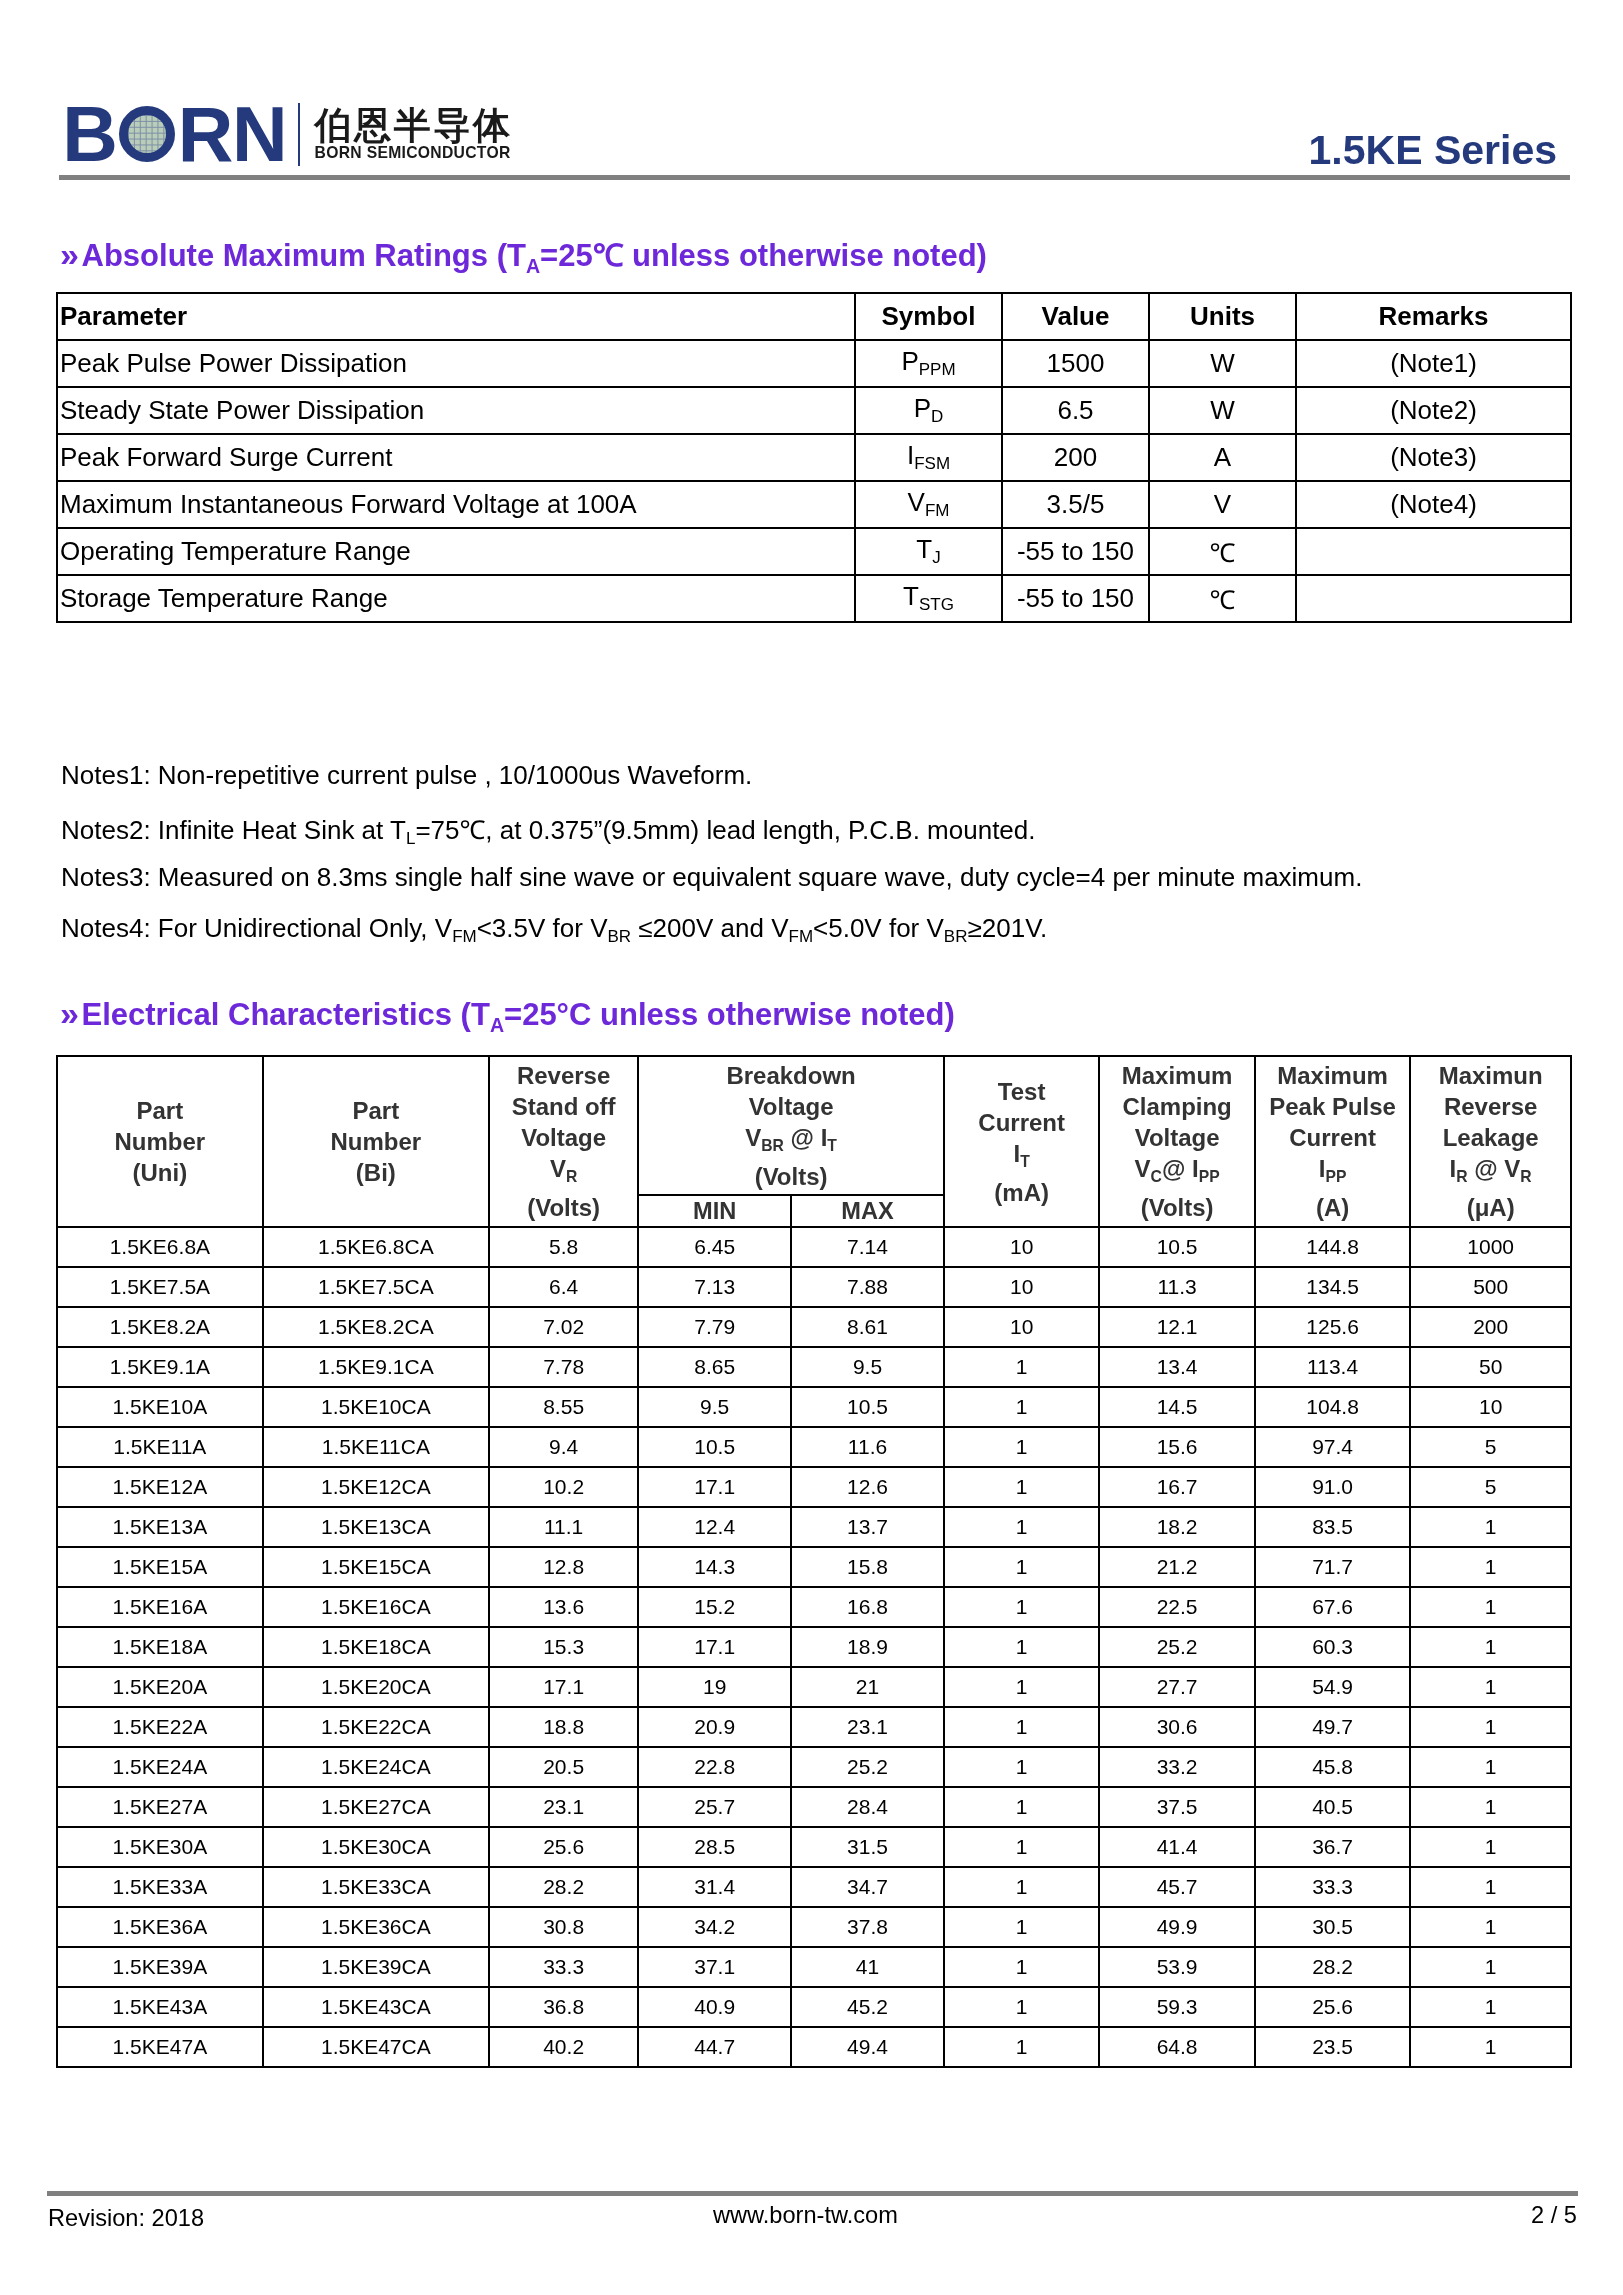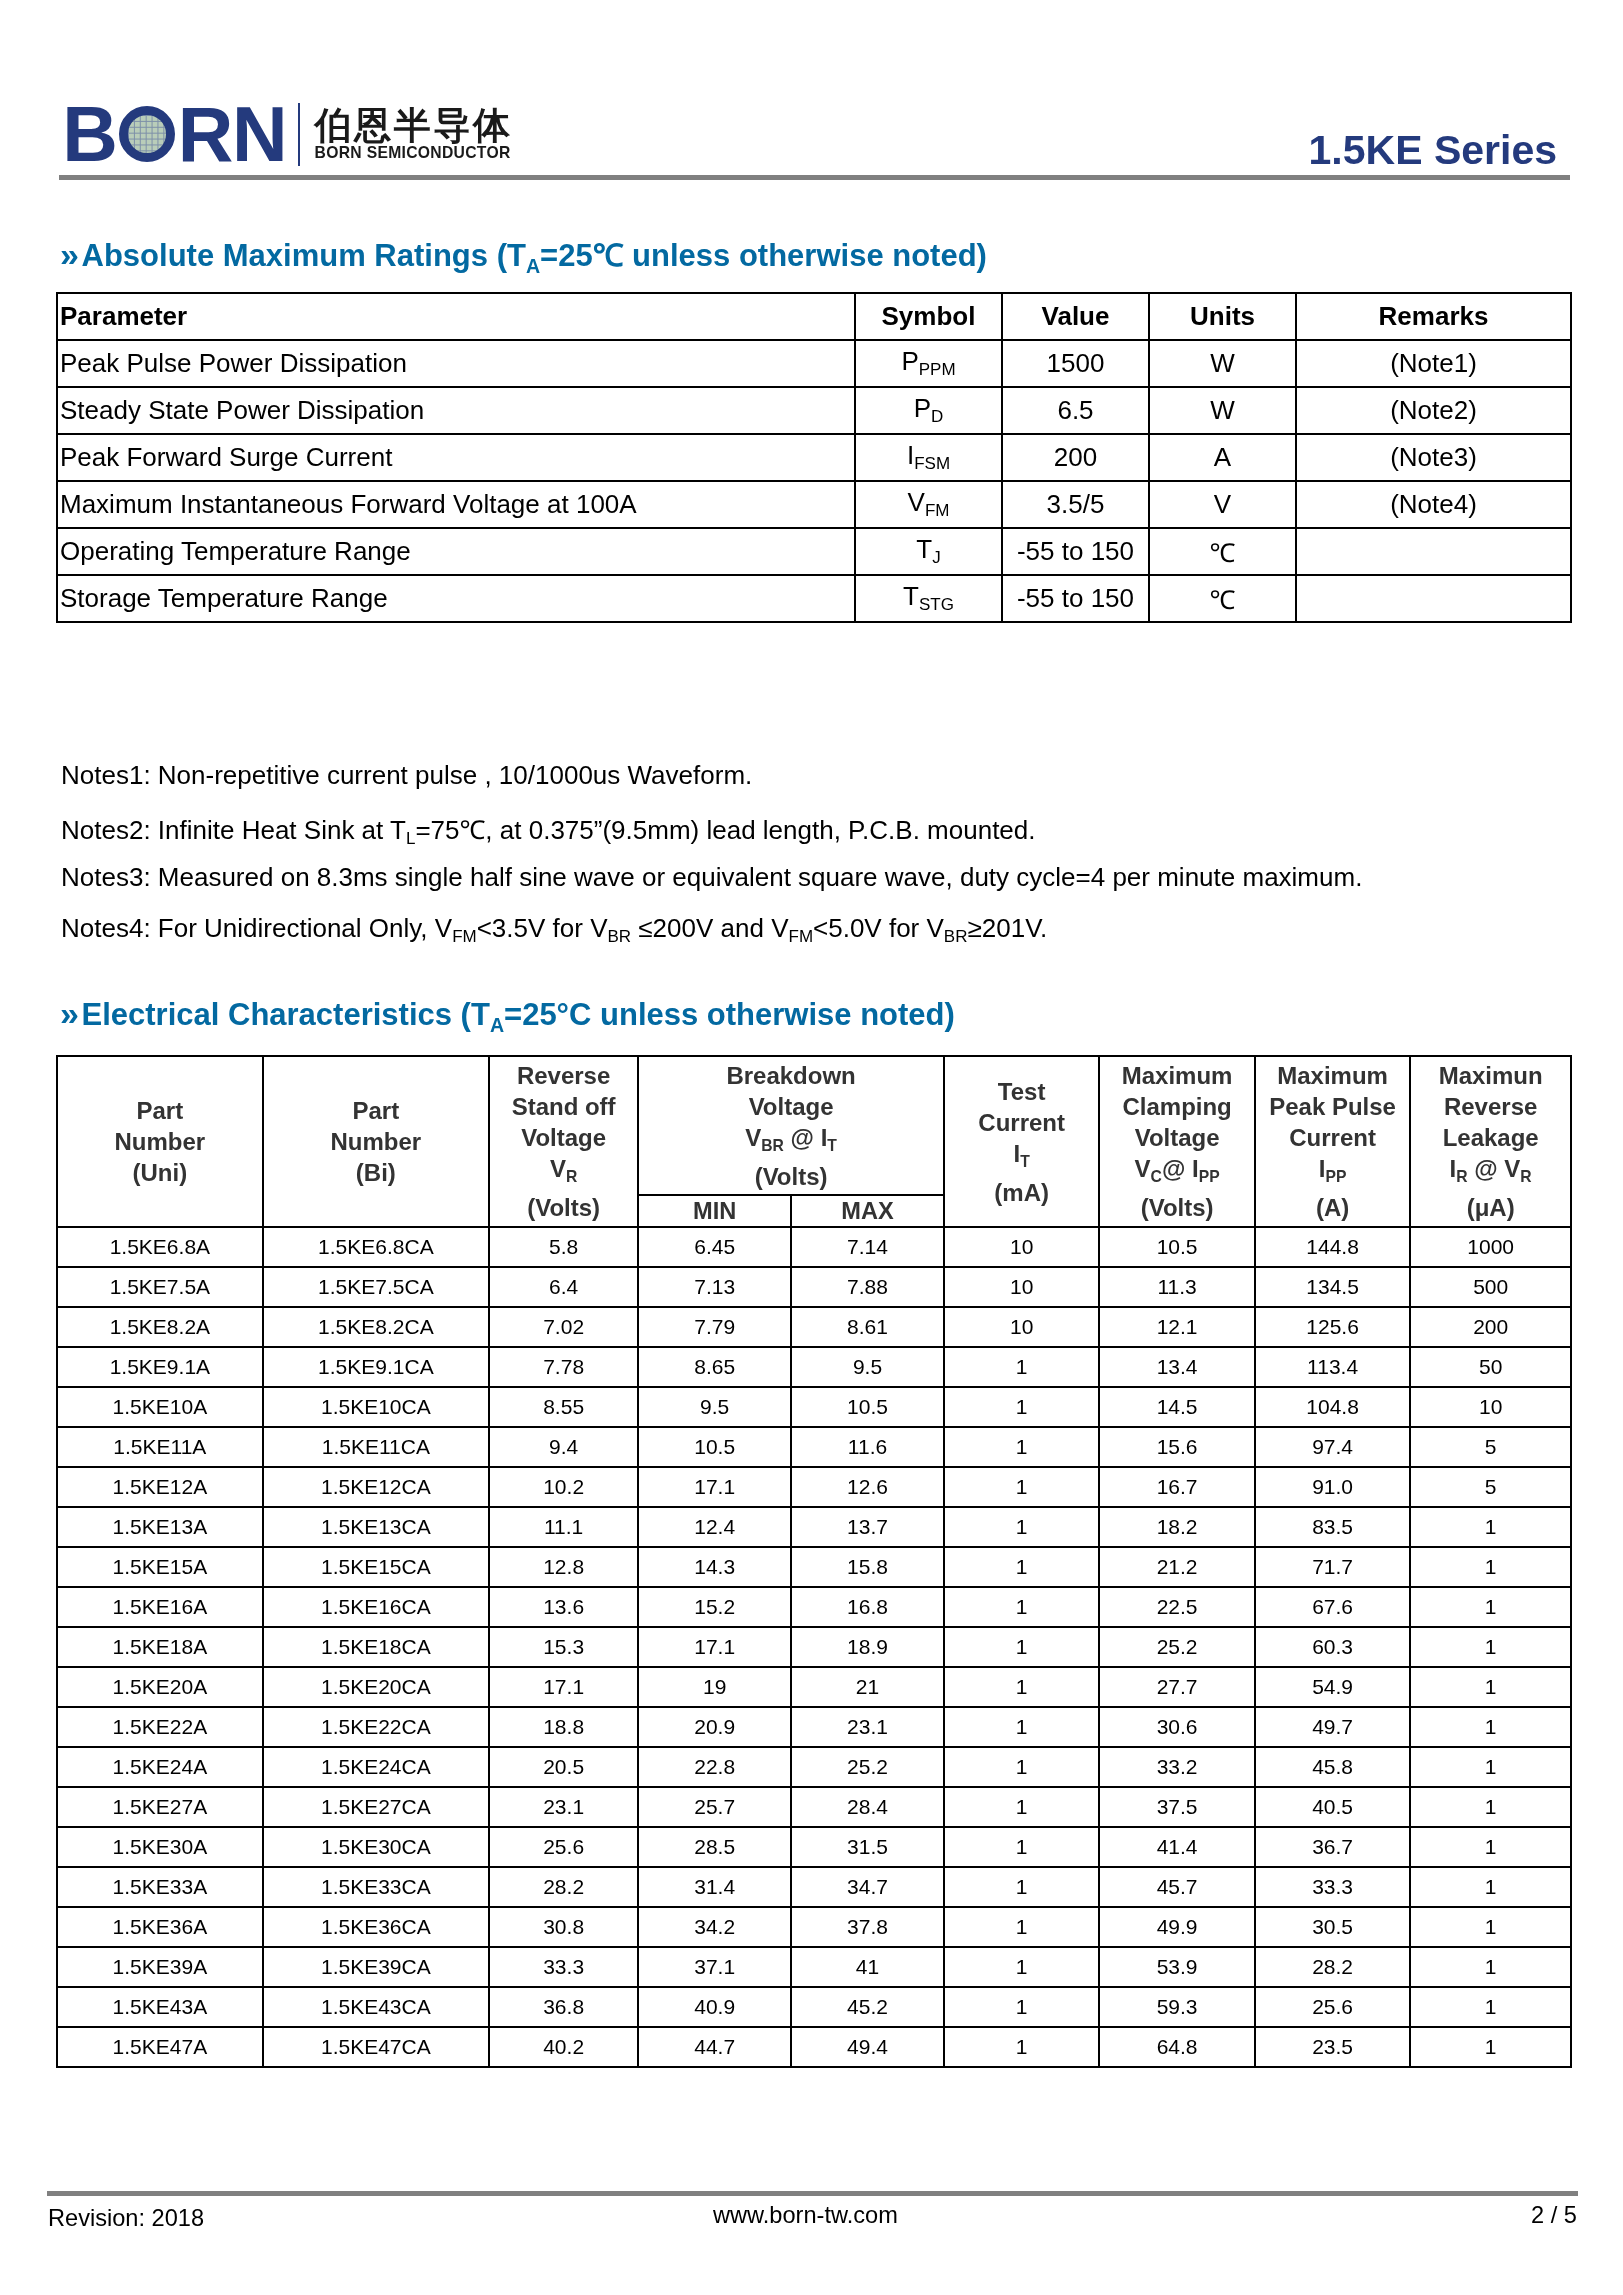--- a/index.html
+++ b/index.html
@@ -15,21 +15,21 @@
     background-image: linear-gradient(#7c8fa8 0.7px, transparent 0.7px), linear-gradient(90deg, #7c8fa8 0.7px, transparent 0.7px);
     background-size: 5.9px 5.9px; }
   .logo-sep { width: 2px; height: 63px; background: #243a7d; margin: 0 14.4px 0 11.8px; }
   .logo-text { display: flex; flex-direction: column; justify-content: center; }
   .logo-cn { font-family: "DejaVu Sans", sans-serif; font-weight: bold; font-size: 37px; color: #1a1a1a; line-height: 1; letter-spacing: 2.6px; }
   .logo-en { font-family: "Liberation Sans", sans-serif; font-weight: bold; font-size: 15.7px; color: #1a1a1a; margin-top: 0; letter-spacing: 0.3px; }
   .series-title { position: absolute; right: 13px; top: 29px; font-weight: bold; font-size: 41px; color: #243a7d; }
   .header-rule { position: absolute; left: 0; top: 77px; width: 1511px; height: 5.2px; background: #808080; }
 
   
-  .section-title { position: absolute; left: 60px; font-weight: bold; font-size: 31px; color: #0369a1; }
+  .section-title { position: absolute; left: 60px; font-weight: bold; font-size: 31px; color: #6d28d9; }
   .section-title .chev { font-size: 34px; margin-right: 2.6px; }
   .section-title sub { font-size: 19.6px; vertical-align: -6.5px; }
 
   
   table { border-collapse: collapse; position: absolute; }
   .amr { left: 56px; top: 292px; width: 1516px; }
   .amr td, .amr th { border: 2.6px solid #000; font-size: 26px; height: 45px; padding: 0 2px; }
   .amr th { font-weight: bold; }
   .amr .c-param { text-align: left; width: 792px; }
   .amr .c-sym { text-align: center; width: 141px; }

